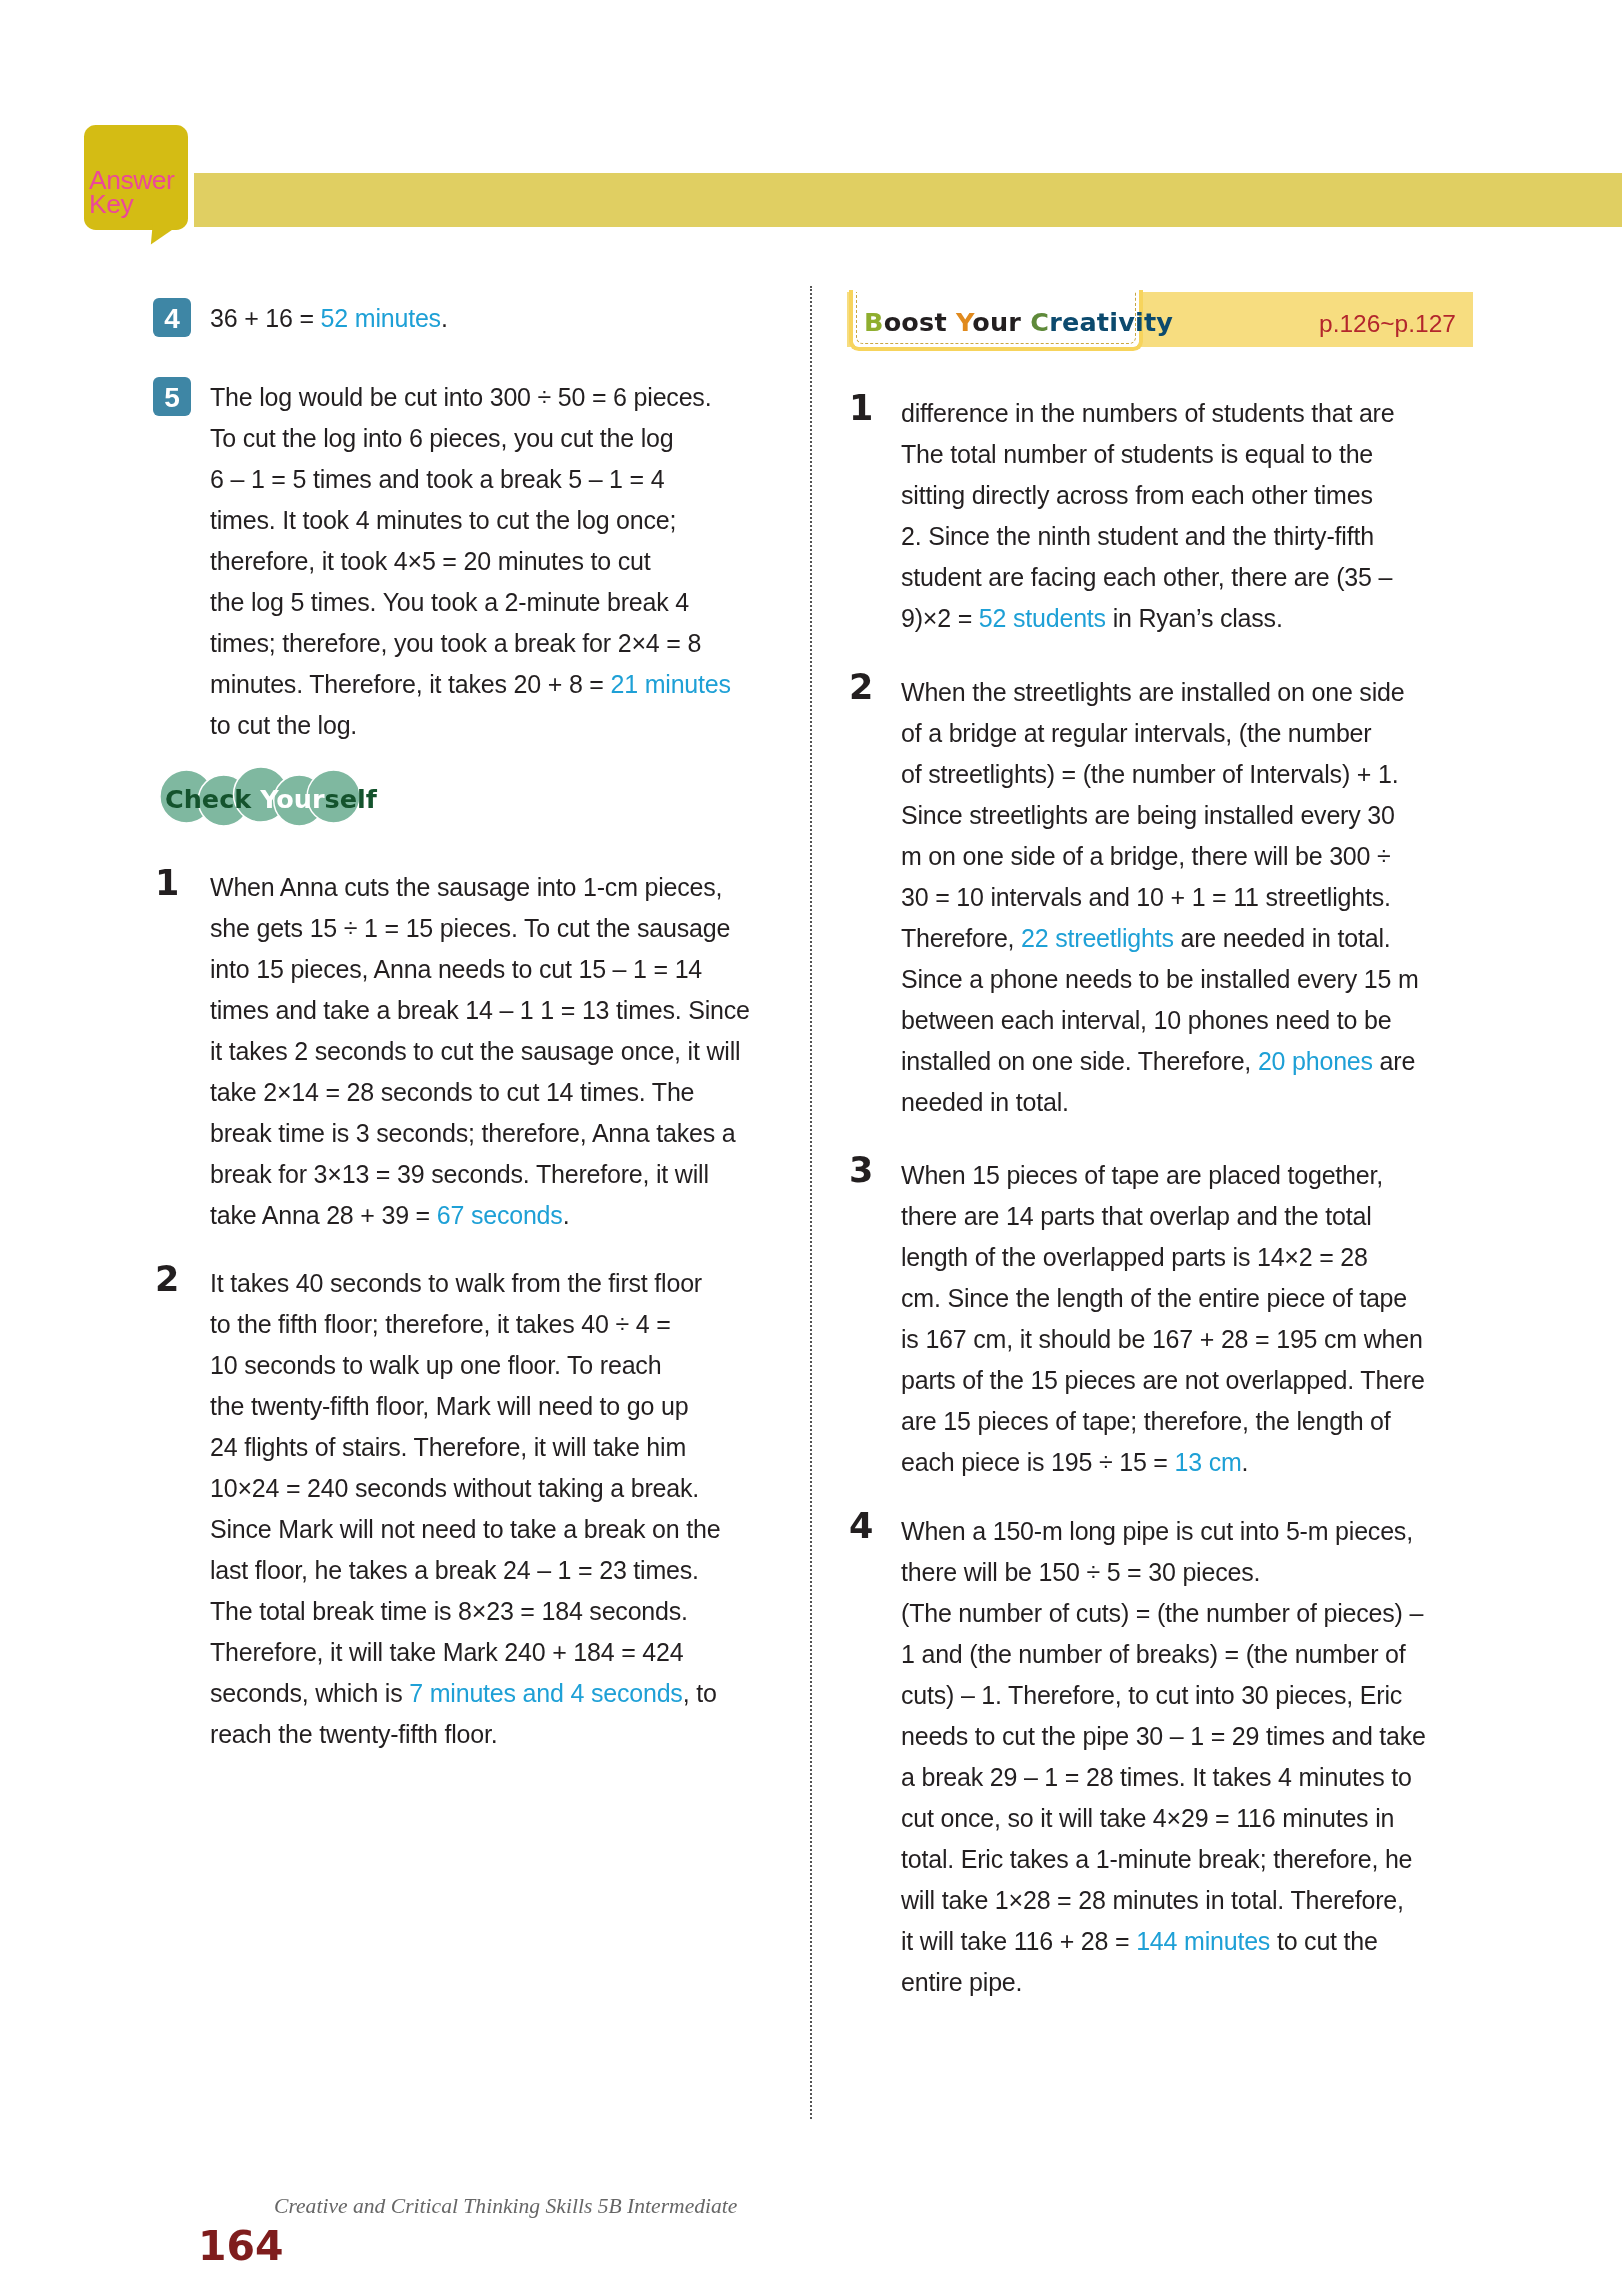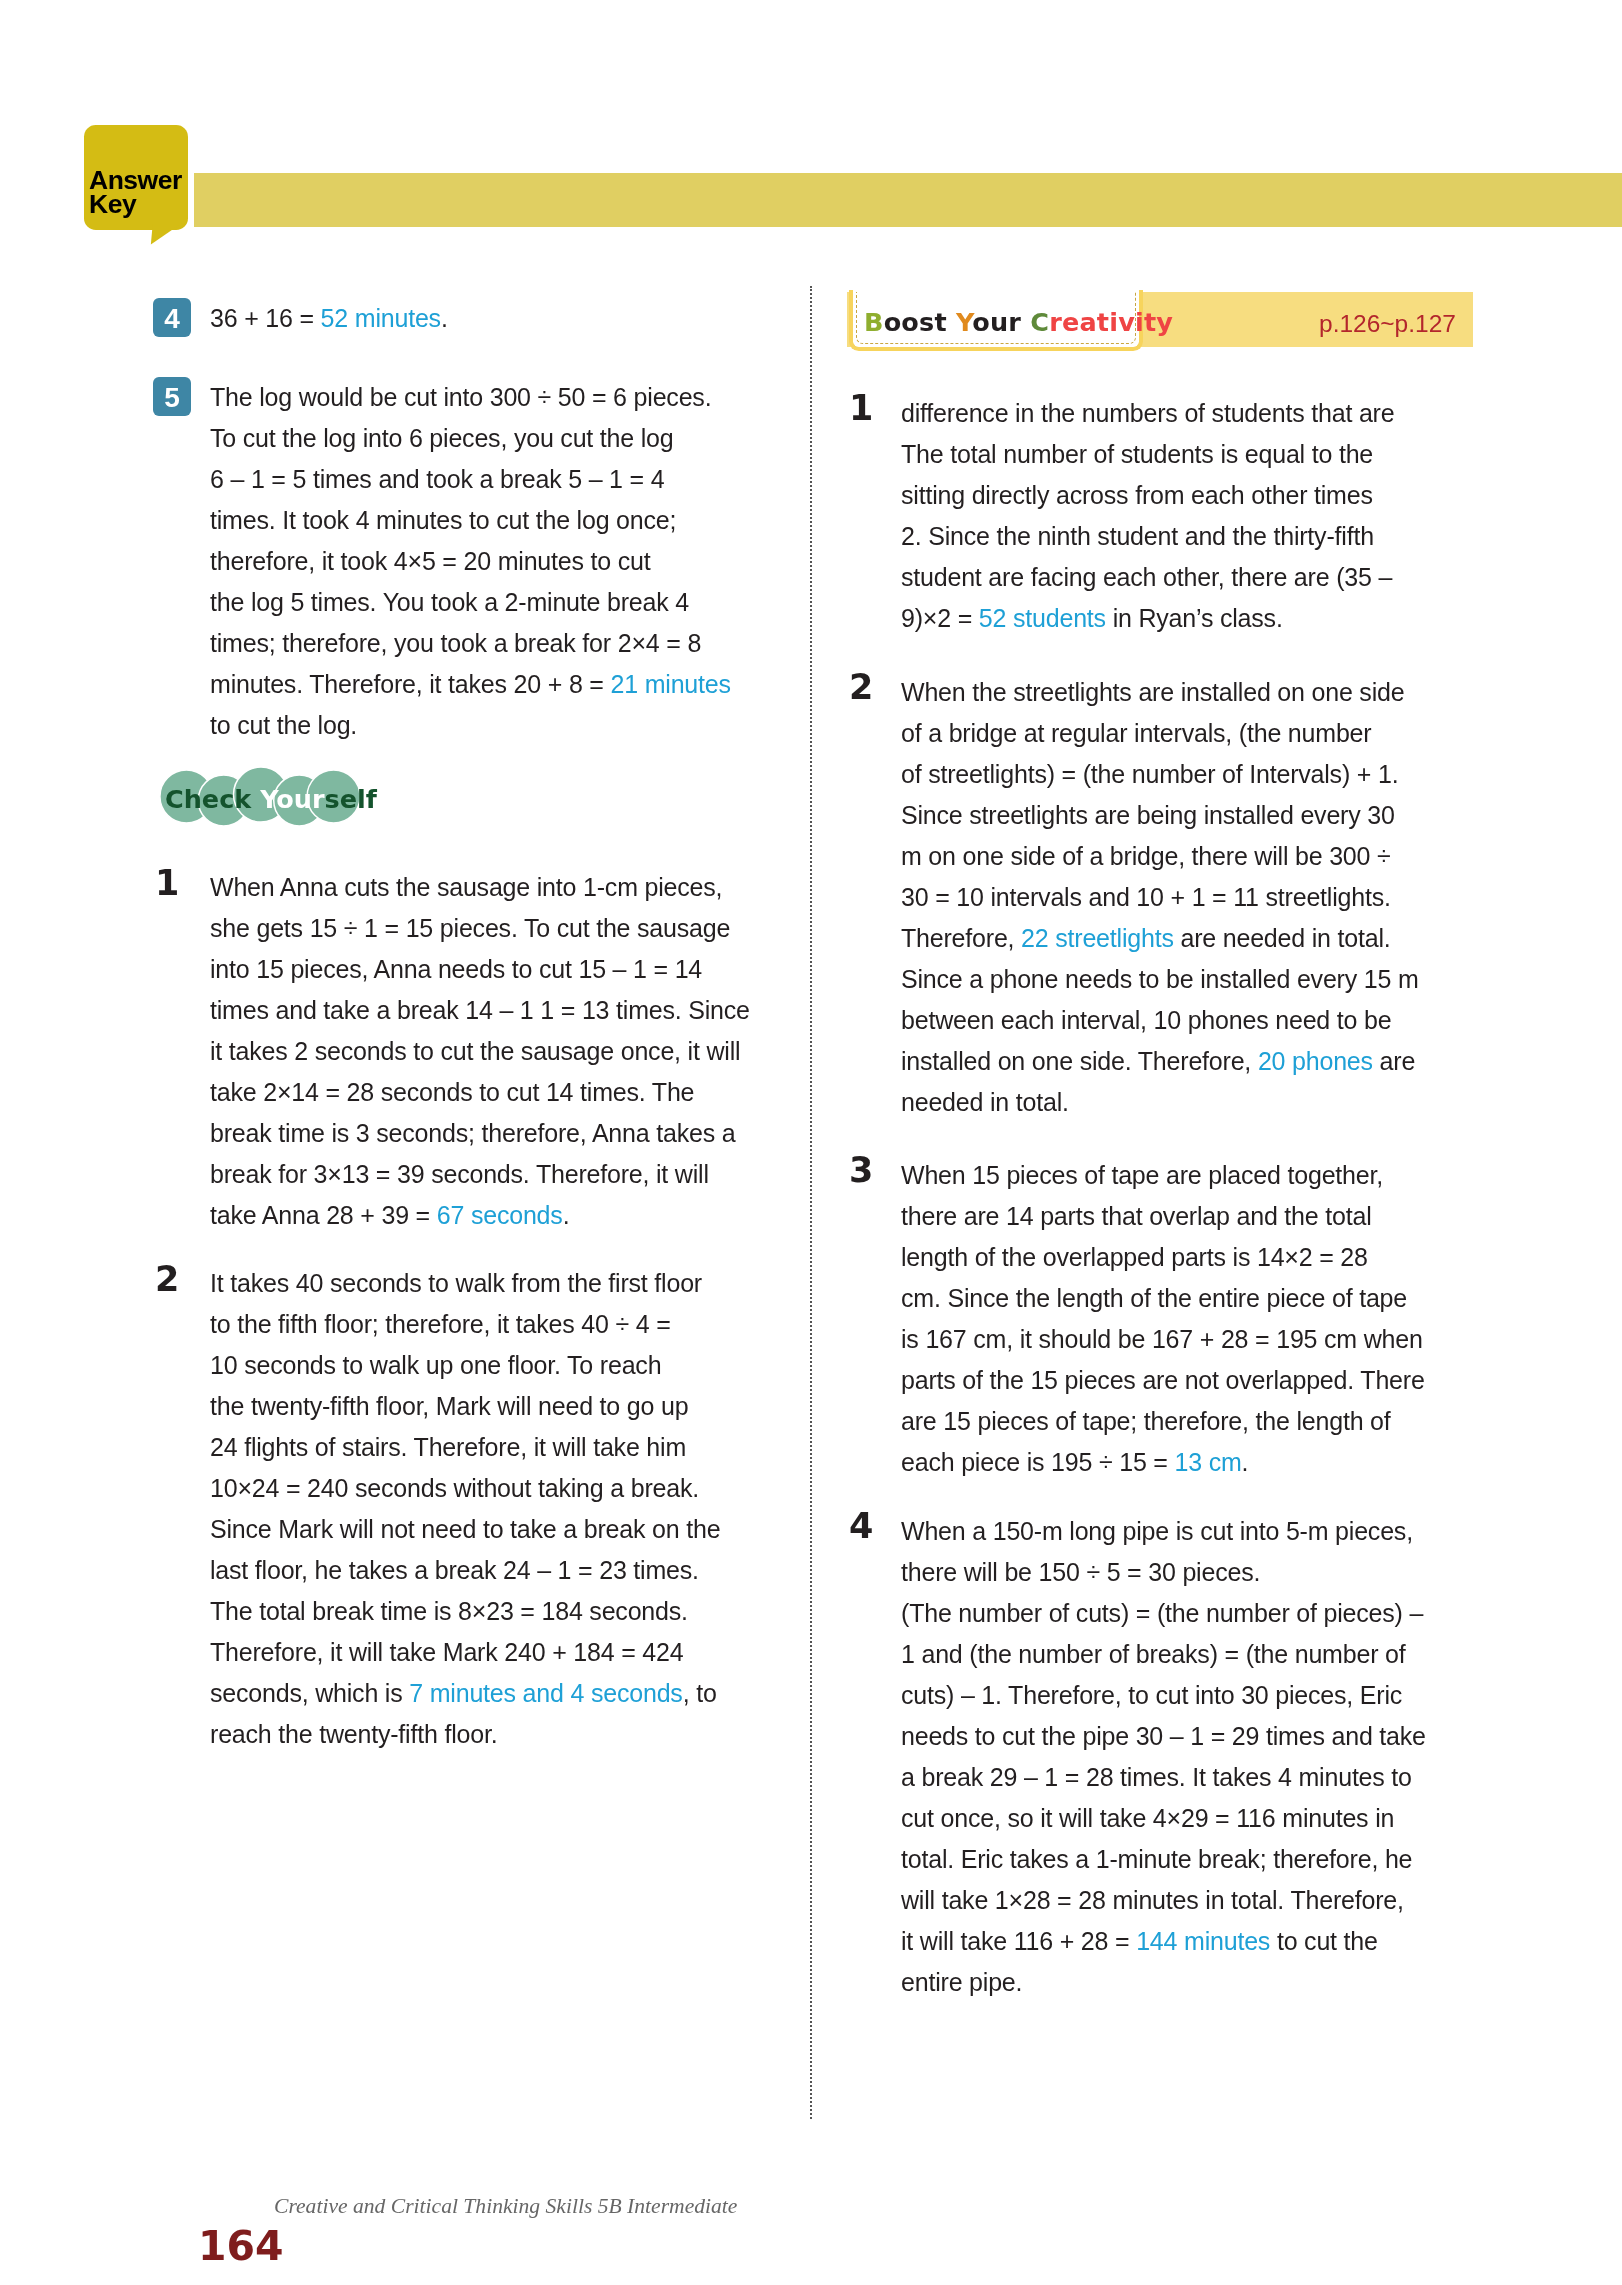--- a/index.html
+++ b/index.html
@@ -3,21 +3,21 @@
 <meta charset="utf-8">
 <style>
   html, body { margin:0; padding:0; background:#ffffff; }
   body { width:1622px; height:2286px; position:relative; overflow:hidden;
          font-family:"Liberation Sans", sans-serif; color:#231f20; }
   .abs { position:absolute; }
 
   
   #hdr-bar { left:194px; top:173px; width:1428px; height:54px; background:#e0cf62; }
   #ak-tag { left:84px; top:125px; width:104px; height:105px; background:#d4bc14; border-radius:11.8px; }
-  #ak-label { left:89px; top:169px; color:#000000; font-weight:bold; font-size:26.5px; line-height:23.5px; letter-spacing:-0.5px; }
+  #ak-label { left:89px; top:169px; color:#ec4899; font-weight:normal; font-size:26.5px; line-height:23.5px; letter-spacing:-0.5px; }
 
   
   #divider { left:810px; top:286px; height:1833px; width:0; border-left:2px dotted #555; }
 
   
   .para { font-size:25px; line-height:41px; letter-spacing:-0.2px; color:#231f20; }
   .hl { color:#1ea0d6; }
   .num { font-size:35px; font-weight:bold; color:#231f20; font-family:"DejaVu Sans", sans-serif; }
   .badge { width:38px; height:39px; background:#3e86a5; border-radius:5.9px; color:#fff;
            font-size:28px; font-weight:bold; text-align:center; line-height:41px; }
@@ -111,21 +111,21 @@
   <div>The total break time is 8×23 = 184 seconds.</div>
   <div>Therefore, it will take Mark 240 + 184 = 424</div>
   <div><span>seconds, which is </span><span class="hl">7 minutes and 4 seconds</span><span>, to</span></div>
   <div>reach the twenty-fifth floor.</div>
 </div>
 
 <div id="boost-band" class="abs"></div>
 <div id="boost-box" class="abs"></div>
 <div id="boost-inner" class="abs"></div>
 <div id="boost-text" class="abs">
-  <span style="color:#8fae2f">B</span><span style="color:#231f20">oost </span><span style="color:#e08a1e">Y</span><span style="color:#231f20">our </span><span style="color:#5f8a3a">C</span><span style="color:#ef4444">reativity</span>
+  <span style="color:#8fae2f">B</span><span style="color:#231f20">oost </span><span style="color:#e08a1e">Y</span><span style="color:#231f20">our </span><span style="color:#5f8a3a">C</span><span style="color:#0c4a6e">reativity</span>
 </div>
 <div id="boost-pages" class="abs">p.126~p.127</div>
 
 <div class="abs num" style="left:849px;top:388px;">1</div>
 <div class="abs para" style="left:901px;top:393px;width:588px;">
   <div>difference in the numbers of students that are</div>
   <div>The total number of students is equal to the</div>
   <div>sitting directly across from each other times</div>
   <div>2. Since the ninth student and the thirty-fifth</div>
   <div>student are facing each other, there are (35 –</div>

